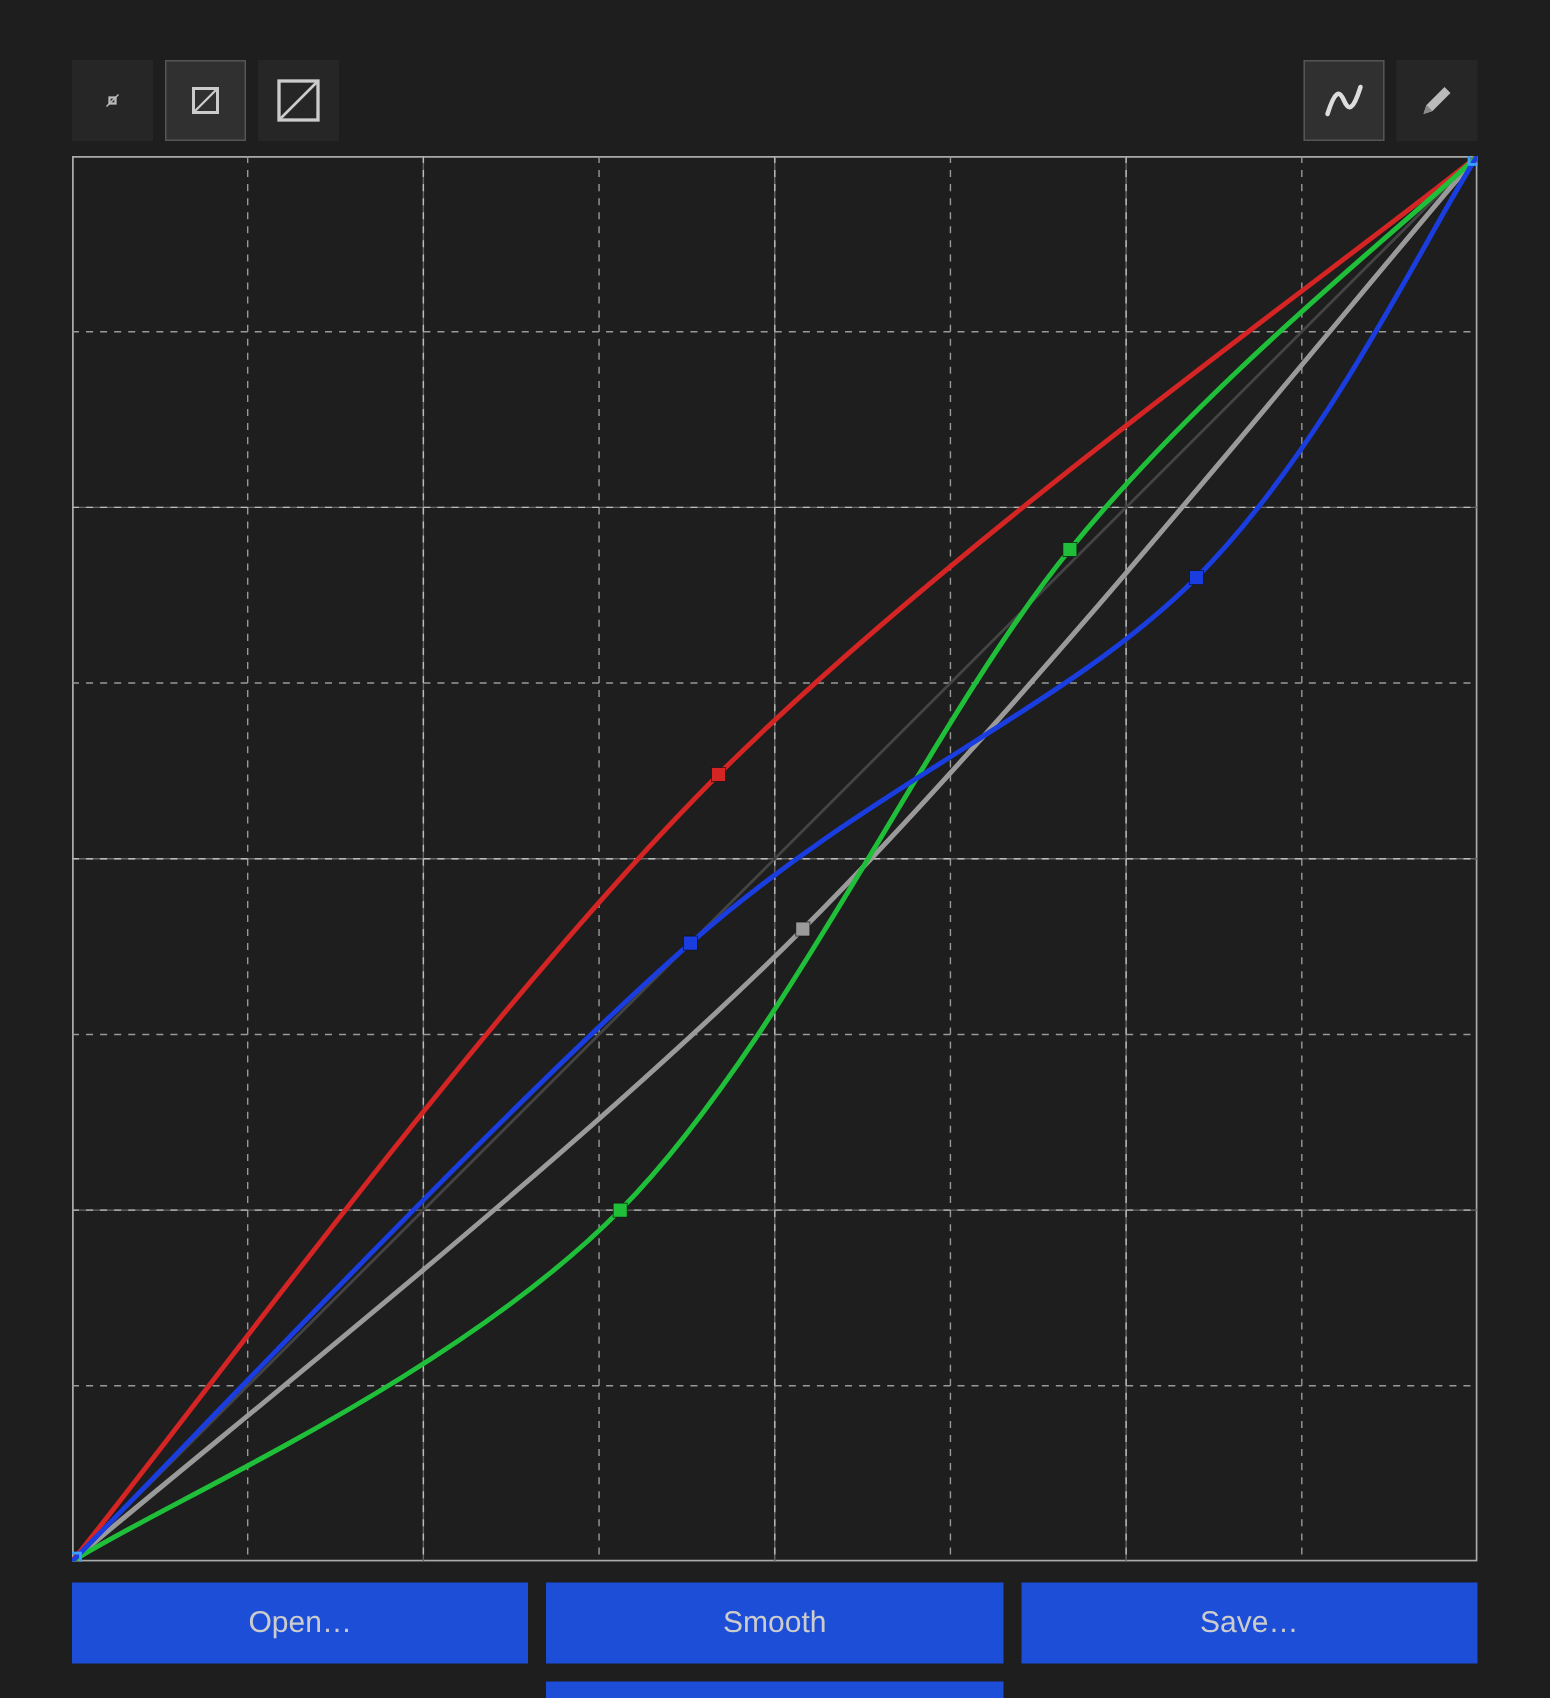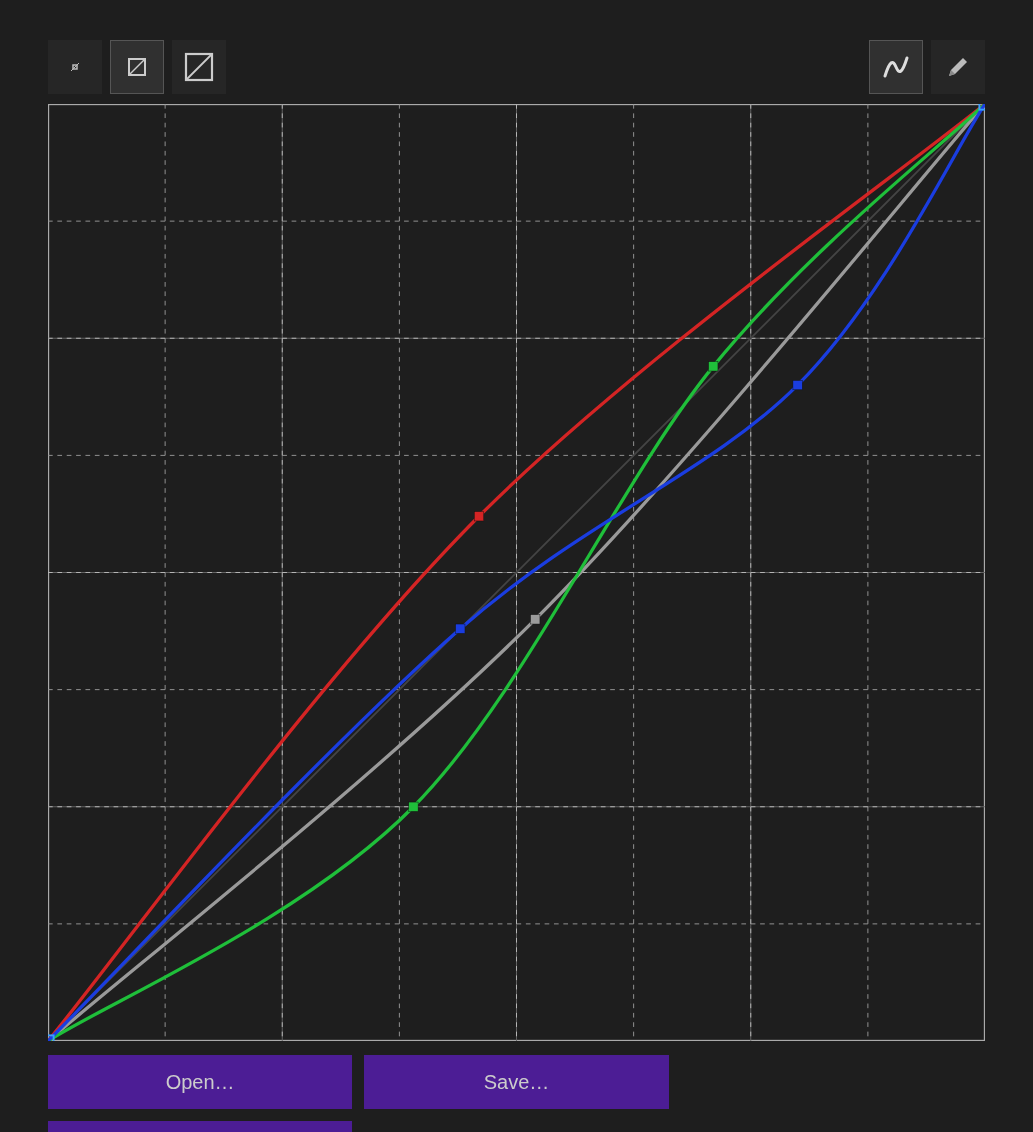--- a/index.html
+++ b/index.html
@@ -6,21 +6,21 @@
   .panel{width:1033px;height:1132px;position:relative;background:#1e1e1e;box-sizing:border-box;padding:40px 48px 30px 48px;}
   .toolbar{display:flex;justify-content:space-between;margin-bottom:10px;}
   .tool-group{display:flex;gap:8px;}
   .tool-btn{width:54px;height:54px;background:#262626;display:flex;align-items:center;justify-content:center;cursor:pointer;border:none;box-sizing:border-box;}
   .tool-btn.selected{background:#303030;border:1px solid #555;}
   .tool-btn svg{display:block;}
   .chart-wrap{position:relative;width:100%;}
   .chart-inner{position:relative;width:100%;padding-top:100%;}
   .chart-svg{position:absolute;inset:0;width:100%;height:100%;}
   .buttons{display:grid;grid-template-columns:repeat(3,1fr);gap:12px;margin-top:14px;}
-  .action-btn{height:54px;background:#4c1d95;border:none;color:#ccc;font-size:20px;display:flex;align-items:center;justify-content:center;cursor:pointer;}
+  .action-btn{height:54px;background:#1d4ed8;border:none;color:#ccc;font-size:20px;display:flex;align-items:center;justify-content:center;cursor:pointer;}
   .action-btn.blank{background:transparent;cursor:default;}
 </style>
 </head>
 <body>
 
 <div class="panel">
 
   <div class="toolbar">
     <div class="tool-group">
       <button class="tool-btn">
@@ -93,18 +93,19 @@
           <rect x="435" y="555" width="10" height="10" fill="#1a3de0" stroke="#111" stroke-width="0.5"></rect>
           <rect x="795" y="295.00000000000006" width="10" height="10" fill="#1a3de0" stroke="#111" stroke-width="0.5"></rect>
           <rect x="-6" y="994" width="12" height="12" fill="none" stroke="#3aa0ff" stroke-width="2"></rect>
           <rect x="994" y="-6" width="12" height="12" fill="none" stroke="#3aa0ff" stroke-width="2"></rect>
         </svg>
     </div>
   </div>
 
   <div class="buttons">
     <button class="action-btn">Open…</button>
+    <button class="action-btn">Smooth</button>
     <button class="action-btn">Save…</button>
     <div class="action-btn blank"></div>
     <button class="action-btn">Reset</button>
   </div>
 
 </div>
 
 </body></html>

